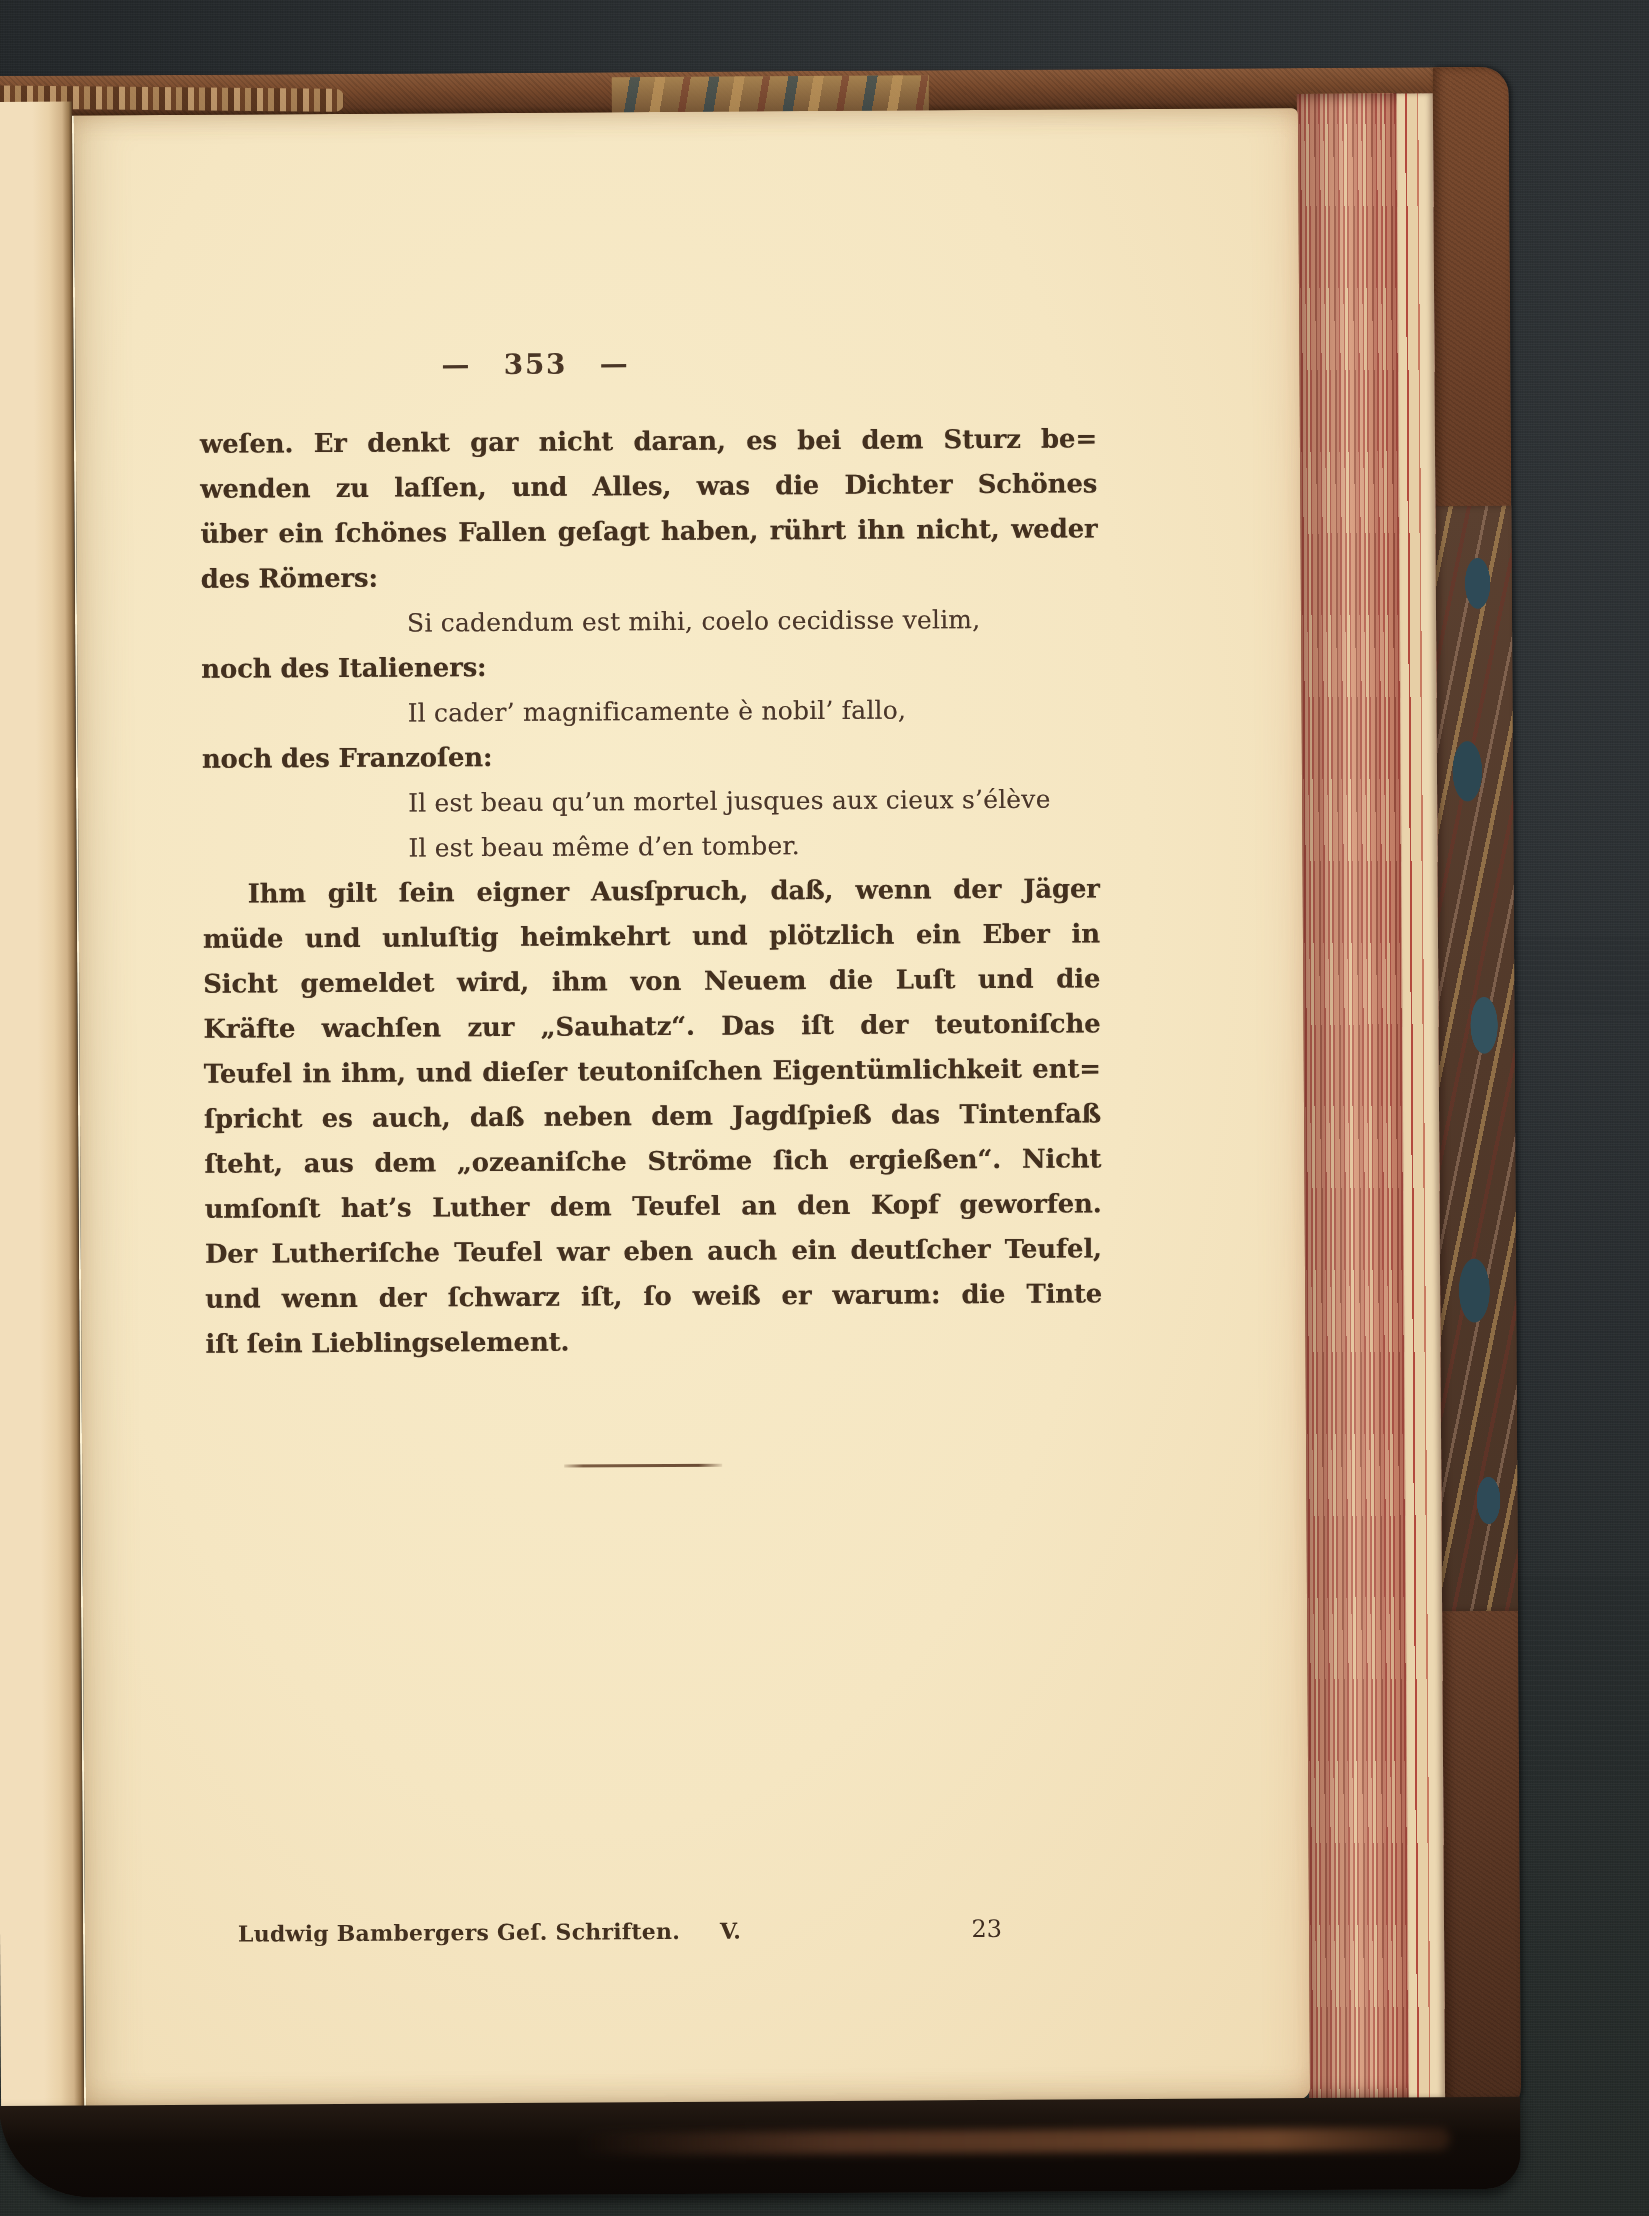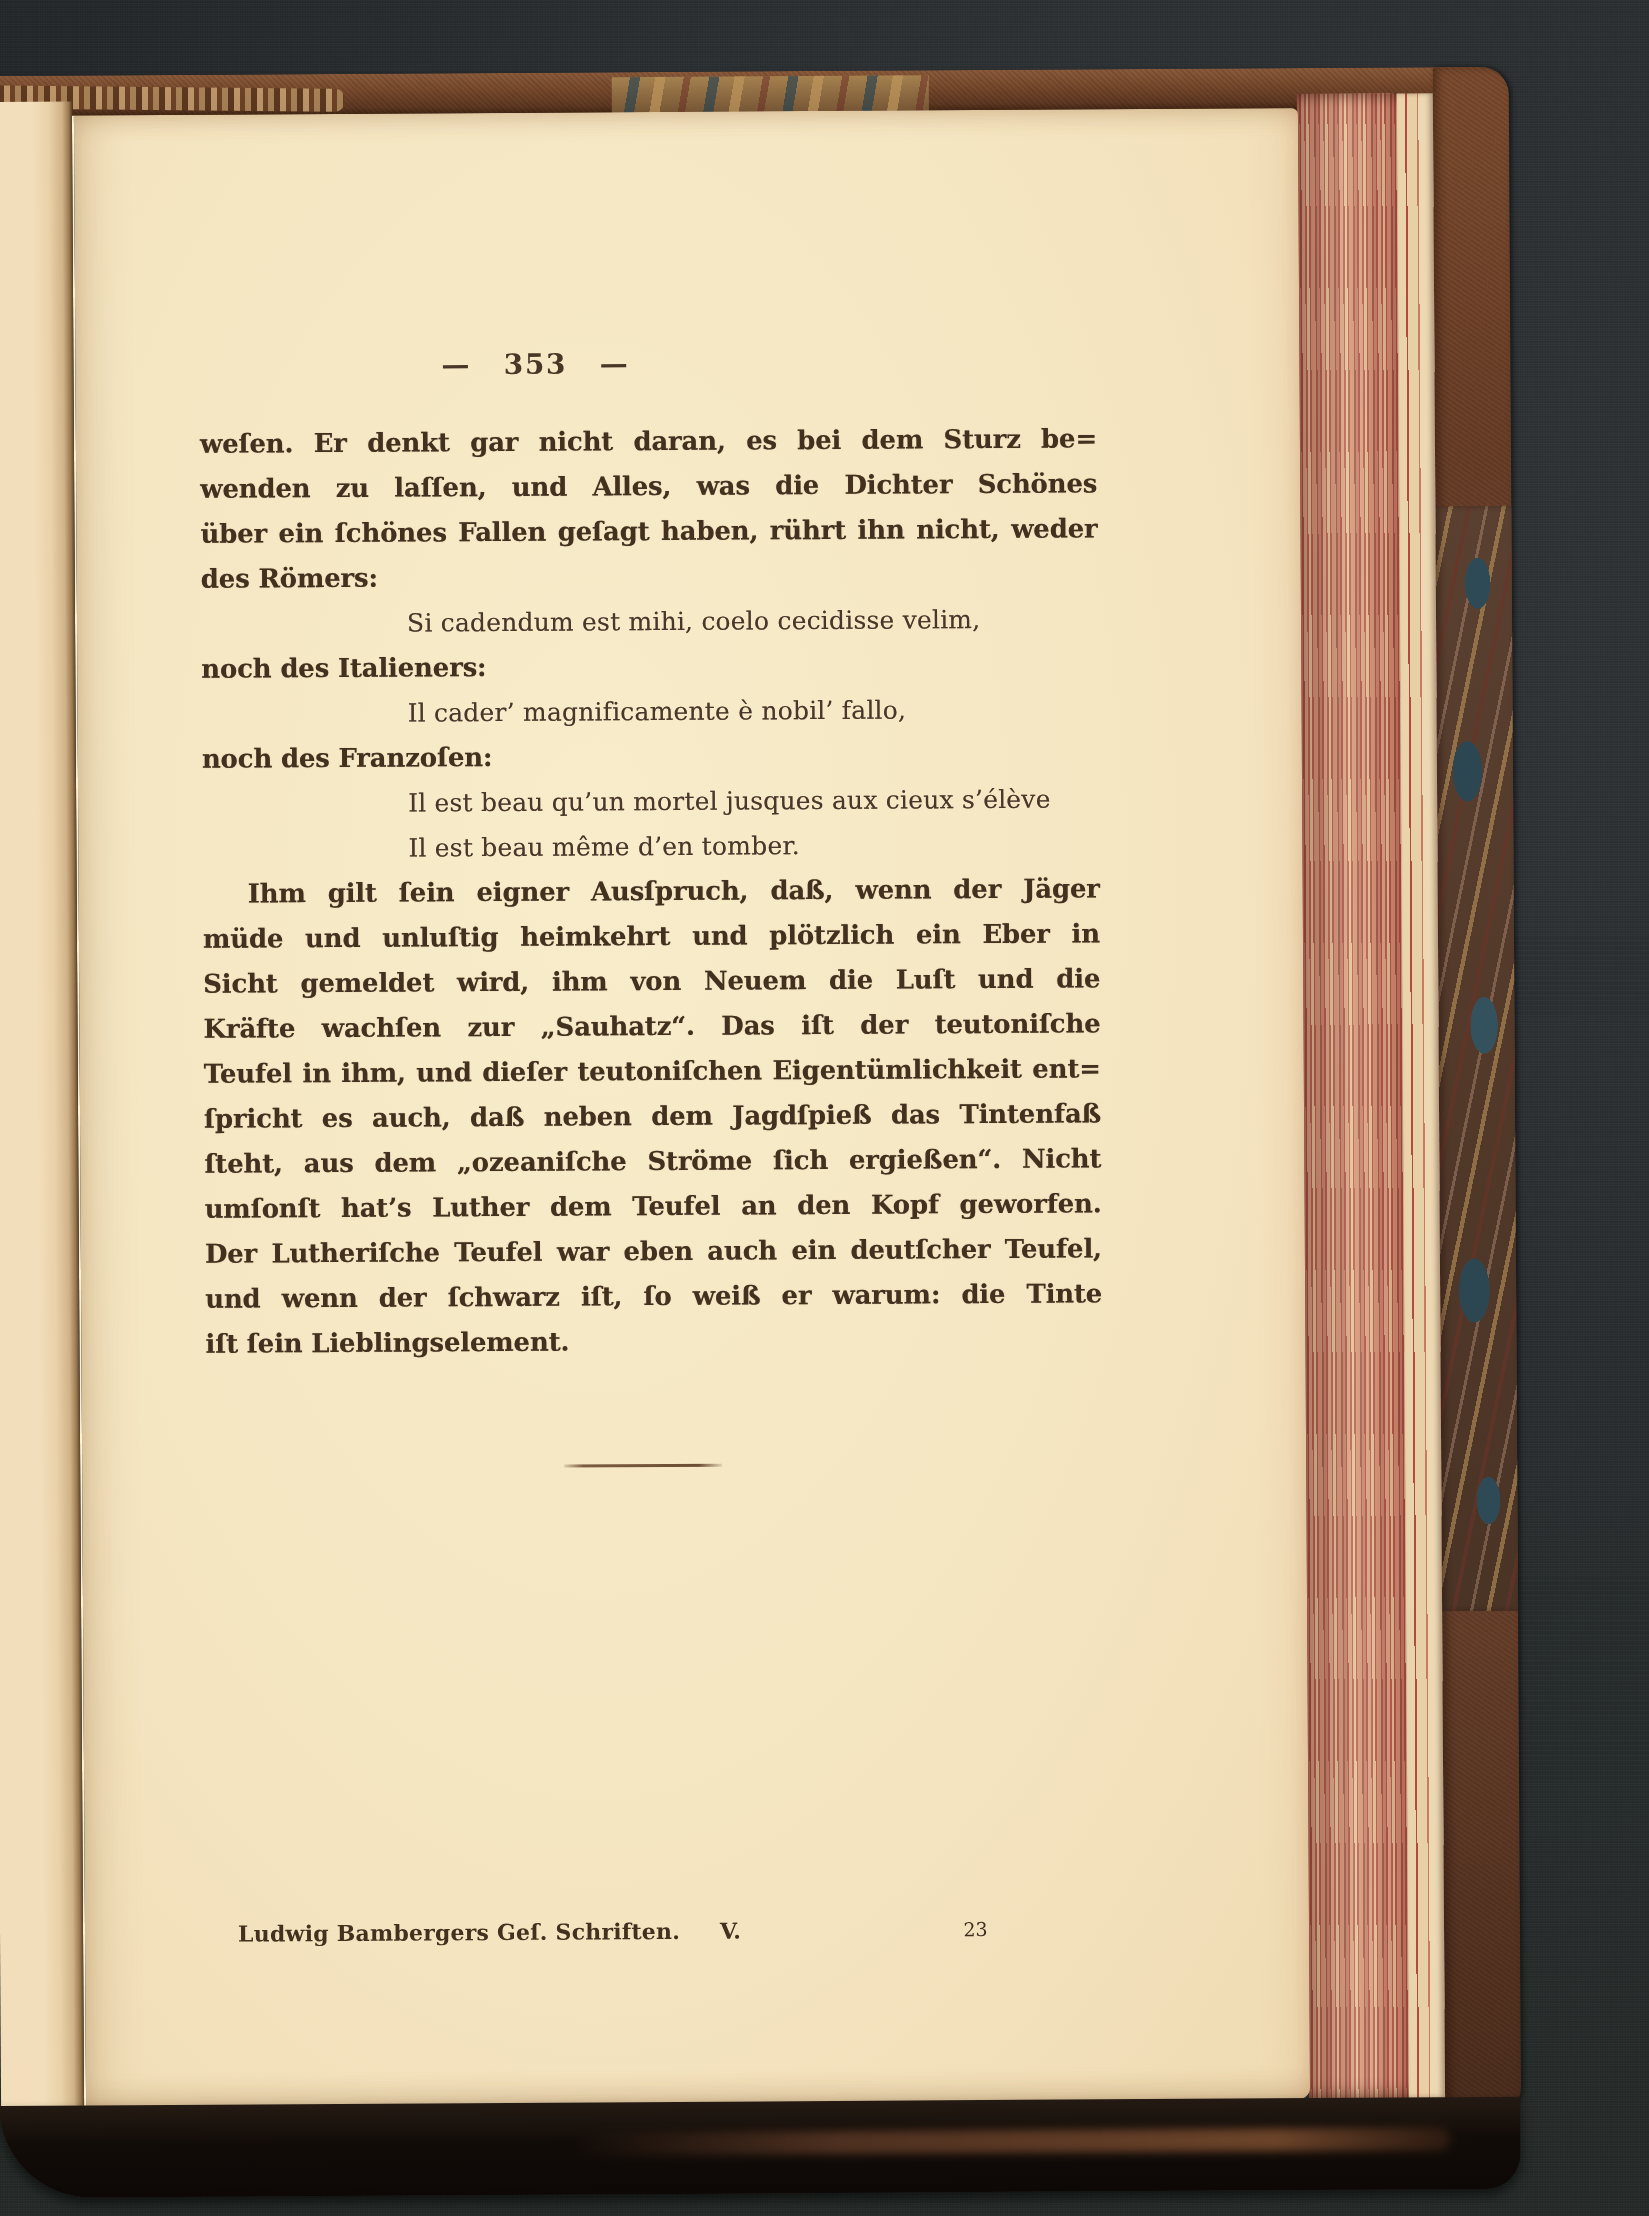--- a/index.html
+++ b/index.html
@@ -121,21 +121,21 @@
     text-align:left;text-align-last:left;padding-left:206px;color:#4a362a;
     text-shadow:0 0 0.5px rgba(74,54,42,.5);
   }
   .divider{
     position:absolute;left:482px;top:1352px;width:158px;height:2.5px;
     background:linear-gradient(90deg,rgba(123,92,66,.2),#7b5c42 12%,#6b4c34 85%,rgba(123,92,66,.15));
   }
   .footer{position:absolute;left:0;top:1799px;width:1224px;height:40px;font-weight:bold;}
   .footer .series{position:absolute;left:153px;top:0;font-size:22px;line-height:40px;letter-spacing:0.2px;}
   .footer .volume{position:absolute;left:635px;top:0;font-size:22px;line-height:40px;}
-  .footer .sheet{position:absolute;left:864px;top:0;width:53px;text-align:center;font-size:19px;line-height:40px;font-weight:normal;color:#3f2d20;}
+  .footer .sheet{position:absolute;left:864px;top:0;width:53px;text-align:right;font-size:24px;line-height:40px;font-weight:normal;color:#3f2d20;}
 </style>
 </head>
 <body>
 
 <div class="cloth"></div>
 
 <div class="book">
   <div class="top-band">
     <div class="marble-inlay"></div>
     <div class="headband"></div>

